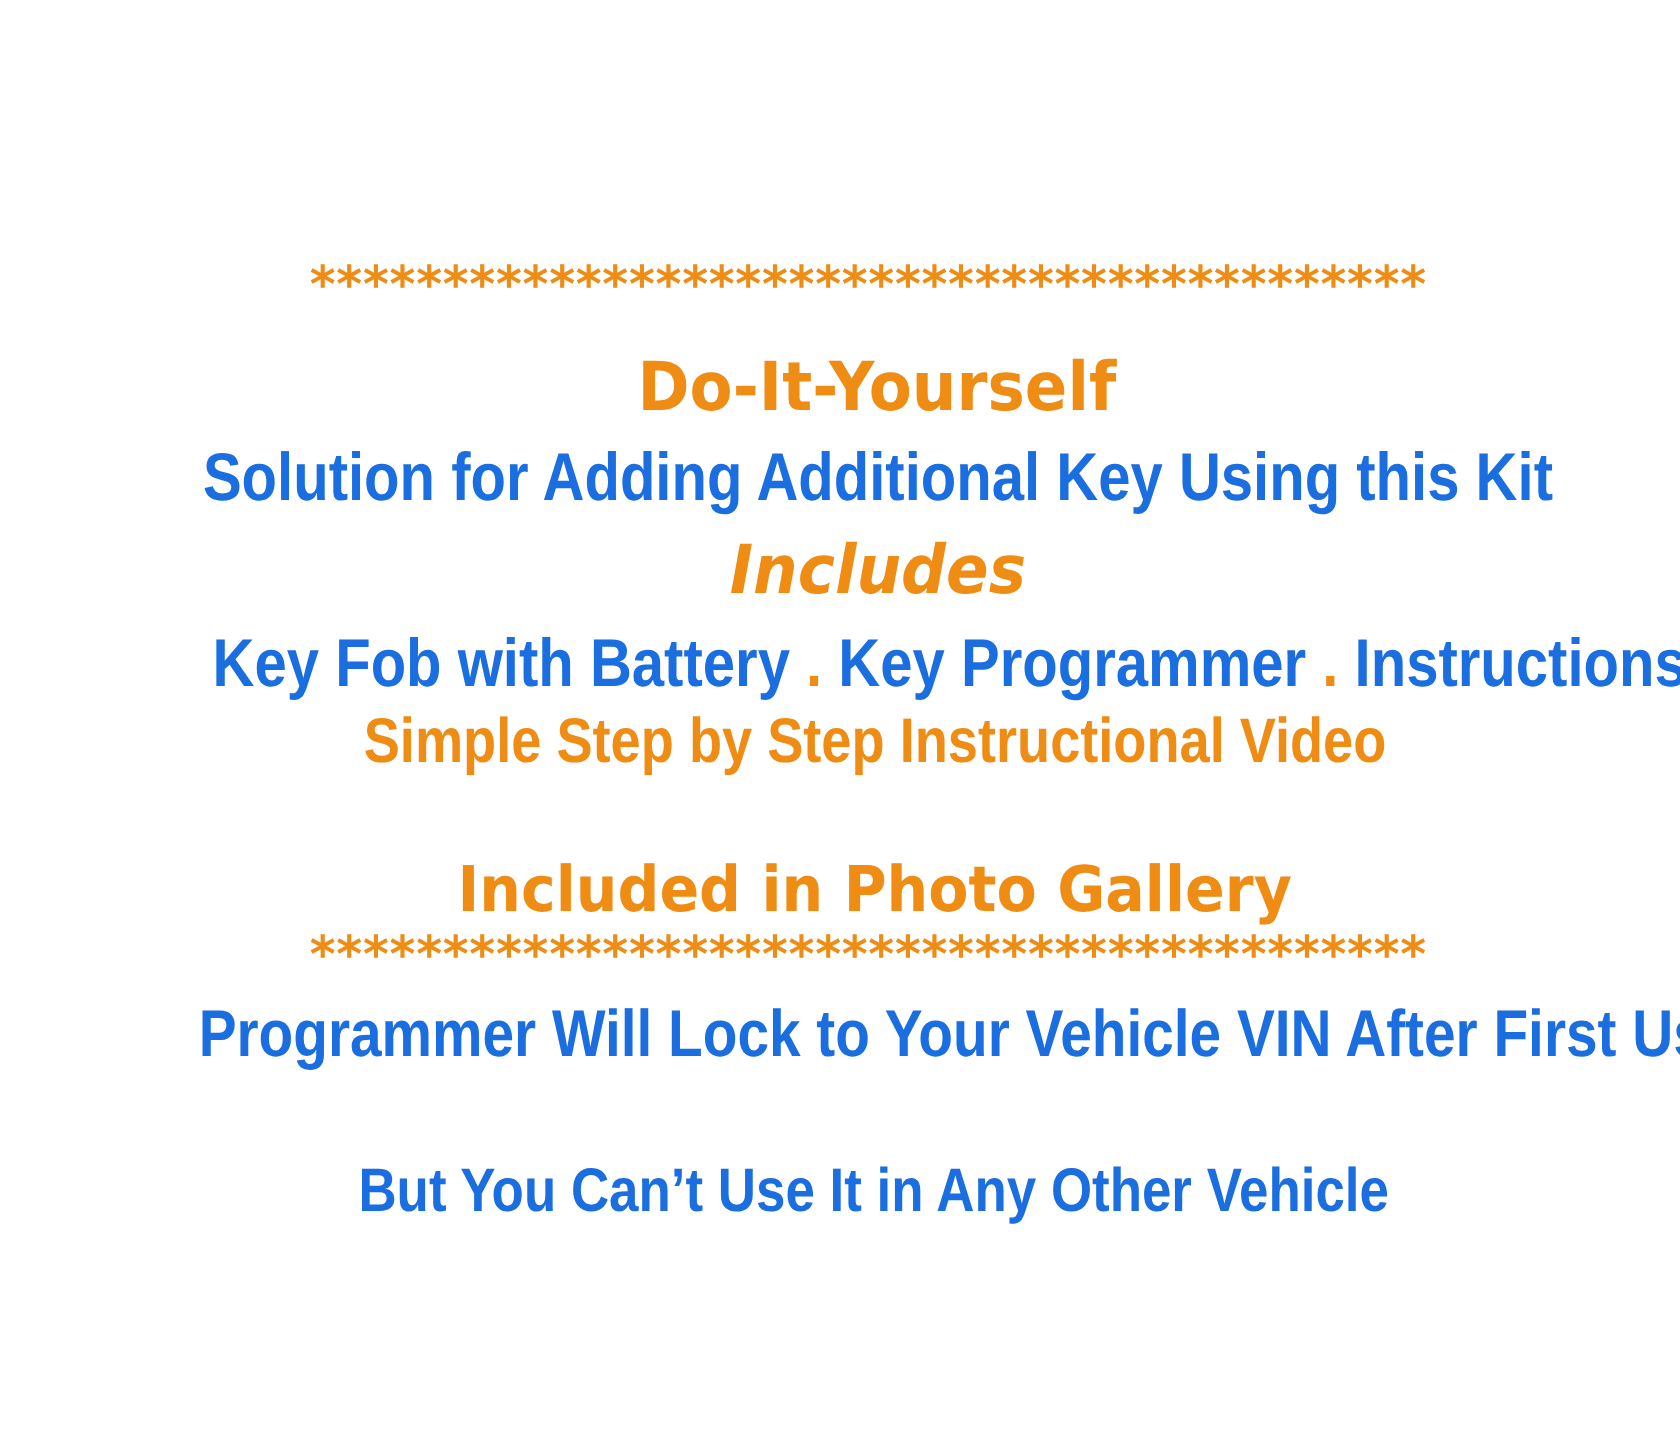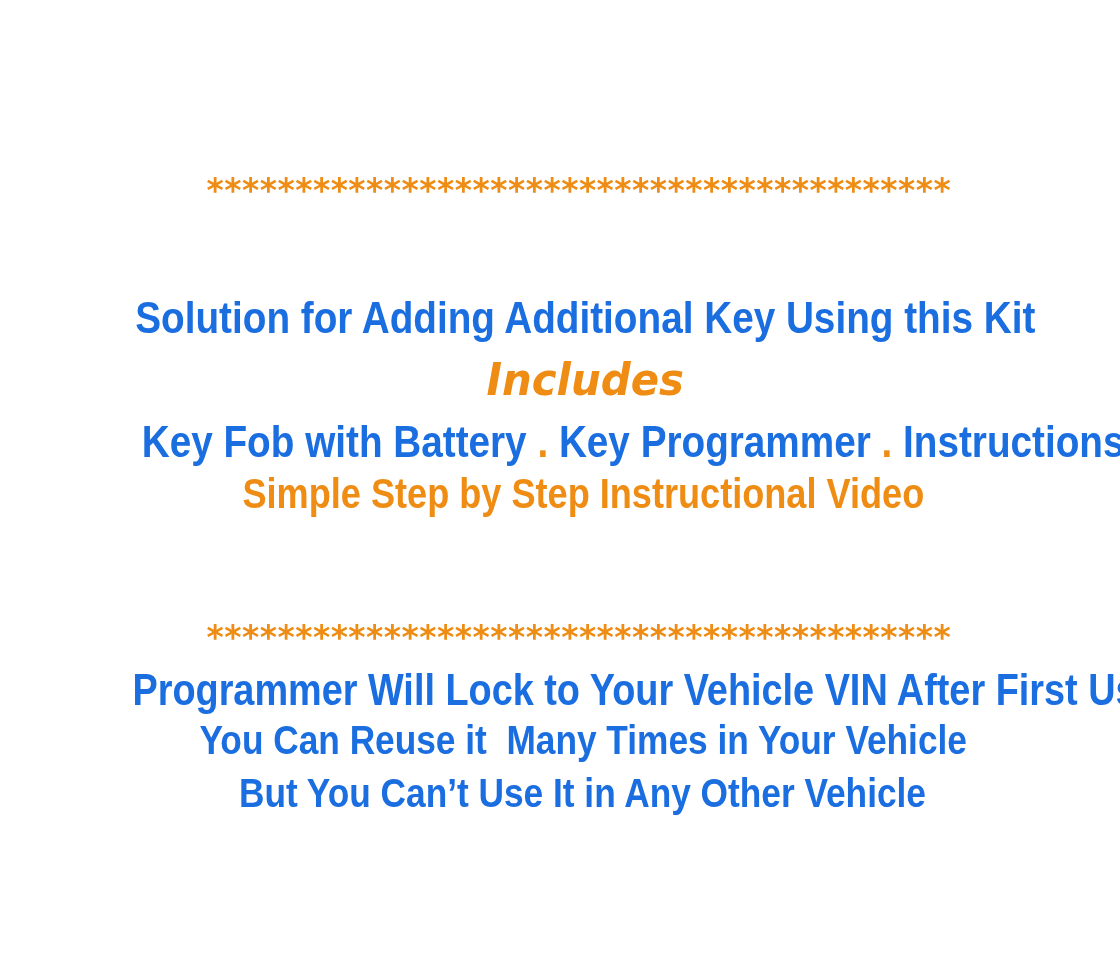--- a/index.html
+++ b/index.html
@@ -72,47 +72,50 @@
 </style>
 </head>
 <body>
 
 <div id="promo-card" style="background: rgb(255, 255, 255);">
 
   <div class="line" id="stars-top" style="color: rgb(238, 140, 20);">
     <span class="stars">******************************************</span>
   </div>
 
+  <div class="line" id="title-diy" style="color: rgb(238, 140, 20);">
+    <span class="wide">Do-It-Yourself</span>
+  </div>
 
   <div class="line" id="subtitle-solution" style="color: rgb(26, 110, 224);">
     <span class="cond">Solution for Adding Additional Key Using this Kit</span>
   </div>
 
   <div class="line" id="label-includes" style="color: rgb(238, 140, 20);">
     <span class="wide">Includes</span>
   </div>
 
   <div class="line" id="contents-line" style="color: rgb(26, 110, 224);">
     <span class="cond"><span>Key Fob with Battery</span><span class="dot-sep" style="color: rgb(238, 140, 20);"> . </span><span>Key Programmer</span><span class="dot-sep" style="color: rgb(238, 140, 20);"> . </span><span>Instructions Manual</span></span>
   </div>
 
   <div class="line" id="video-line" style="color: rgb(238, 140, 20);">
     <span class="cond">Simple Step by Step Instructional Video</span>
   </div>
 
+  <div class="line" id="gallery-line" style="color: rgb(238, 140, 20);">
+    <span class="wide">Included in Photo Gallery</span>
+  </div>
 
   <div class="line" id="stars-bottom" style="color: rgb(238, 140, 20);">
     <span class="stars">******************************************</span>
   </div>
 
   <div class="line" id="note-line-1" style="color: rgb(26, 110, 224);">
     <span class="cond">Programmer Will Lock to Your Vehicle VIN After First Use</span>
   </div>
 
-  <div class="line" id="note-line-2" style="color: rgb(26, 110, 224);">
-    <span class="cond">You Can Reuse it  Many Times in Your Vehicle</span>
-  </div>
 
   <div class="line" id="note-line-3" style="color: rgb(26, 110, 224);">
     <span class="cond">But You Can’t Use It in Any Other Vehicle</span>
   </div>
 
 </div>
 
 </body></html>

